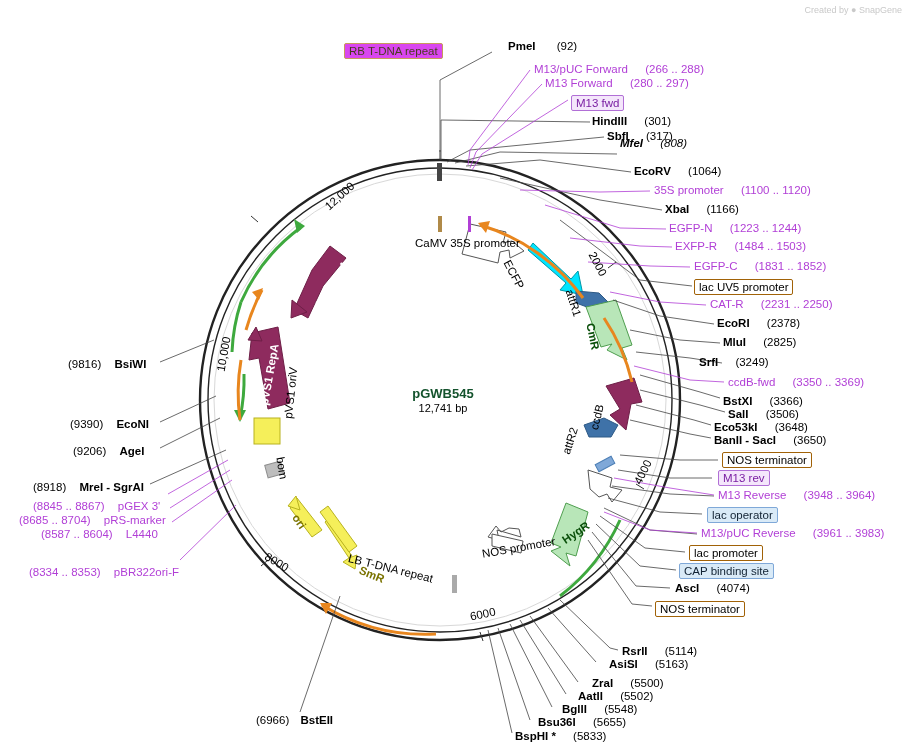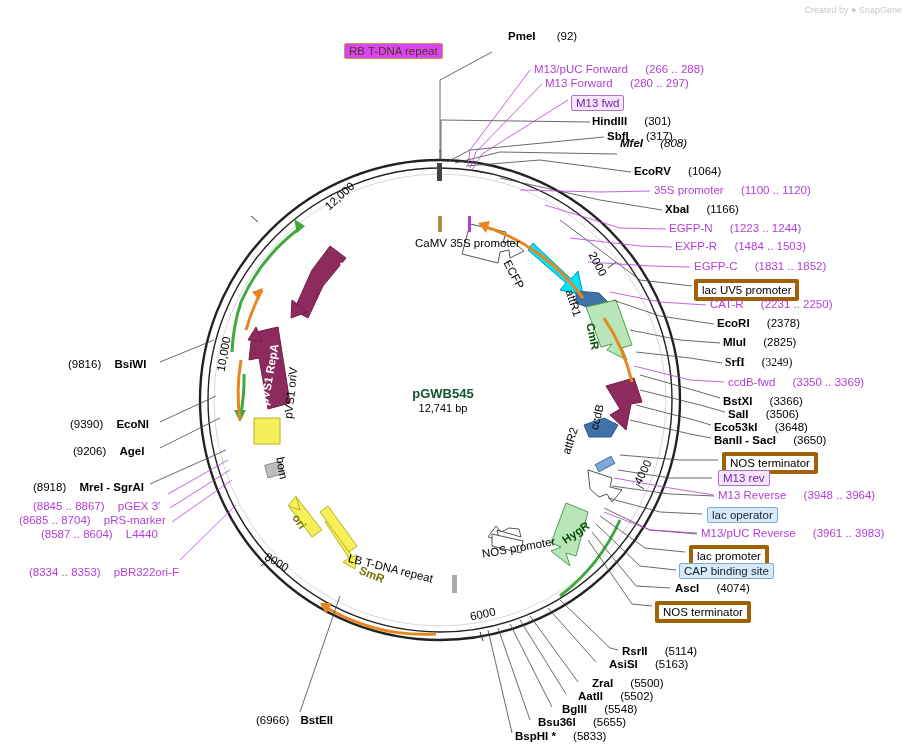--- a/index.html
+++ b/index.html
@@ -8,21 +8,21 @@
     background:#ffffff;
     font-family:"Liberation Sans", sans-serif;
     position:relative;
     overflow:hidden;
   }
   .abs{position:absolute;}
   .lbl{font-size:11.5px;color:#000;white-space:nowrap;}
   .lbl b{font-weight:bold;}
   .purple{color:#b13fd6;}
   .boxed{
-    border:4px solid #a16207;background:#fff;padding:1px 4px;border-radius:2px;
+    border:1px solid #a16207;background:#fff;padding:1px 4px;border-radius:2px;
     font-size:11.5px;color:#000;display:inline-block;
   }
   .boxed.purple-box{border:1px solid #b16fd6;background:#f4e6fb;color:#7a1fa2;}
   .boxed.blue-box{border:1px solid #7fa8d8;background:#d9eaf7;color:#123;}
   .boxed.tan-box{border:1px solid #c79a5b;background:#d946ef;color:#4a3a20;}
   .credit{
     position:absolute;right:8px;top:5px;font-size:9px;color:#c9c9c9;
   }
   .credit .sg{color:#c9c9c9;}
   .plasmid-name{
@@ -233,21 +233,21 @@
 <div class="abs lbl" style="left:350px;top:552px;transform:rotate(14deg);transform-origin:left top;">LB T-DNA repeat</div>
 <div class="abs lbl" style="left:362px;top:564px;transform:rotate(22deg);transform-origin:left top;color:#7a7300;font-weight:bold;">SmR</div>
 <div class="abs lbl" style="left:300px;top:512px;transform:rotate(56deg);transform-origin:left top;color:#7a7300;font-weight:bold;">ori</div>
 <div class="abs lbl" style="left:286px;top:456px;transform:rotate(80deg);transform-origin:left top;">bom</div>
 <div class="abs lbl" style="left:282px;top:418px;transform:rotate(-84deg);transform-origin:left top;">pVS1 oriV</div>
 <div class="abs lbl" style="left:258px;top:404px;transform:rotate(-80deg);transform-origin:left top;color:#fff;font-weight:bold;">pVS1 RepA</div>
 <div class="abs lbl" style="left:310px;top:308px;transform:rotate(-58deg);transform-origin:left top;color:#fff;font-weight:bold;">pVS1 StaA</div>
 
 <div class="abs boxed tan-box" style="left:344px;top:43px;">RB T-DNA repeat</div>
 
-<div class="abs lbl" style="left:494px;top:30px;padding-left:14px;">
+<div class="abs lbl" style="left:494px;top:40px;padding-left:14px;">
   <b>PmeI</b>
   <span style="margin-left:18px;">(92)</span>
 </div>
 
 <div class="abs lbl purple" style="left:534px;top:63px;text-align:center;">
   <span>M13/pUC Forward</span>
   <span style="margin-left:14px;">(266 .. 288)</span>
 </div>
 <div class="abs lbl purple" style="left:545px;top:77px;">
   <span>M13 Forward</span>
@@ -298,21 +298,21 @@
   <span style="margin-left:14px;">(2231 .. 2250)</span>
 </div>
 <div class="abs lbl" style="left:717px;top:317px;">
   <b>EcoRI</b>
   <span style="margin-left:14px;">(2378)</span>
 </div>
 <div class="abs lbl" style="left:723px;top:336px;">
   <b>MluI</b>
   <span style="margin-left:14px;">(2825)</span>
 </div>
-<div class="abs lbl" style="left:725px;top:356px;font-family:Liberation Serif, serif;">
+<div class="abs lbl" style="left:699px;top:356px;">
   <b>SrfI</b>
   <span style="margin-left:14px;">(3249)</span>
 </div>
 <div class="abs lbl purple" style="left:728px;top:376px;">
   <span>ccdB-fwd</span>
   <span style="margin-left:14px;">(3350 .. 3369)</span>
 </div>
 <div class="abs lbl" style="left:723px;top:395px;">
   <b>BstXI</b>
   <span style="margin-left:14px;">(3366)</span>

